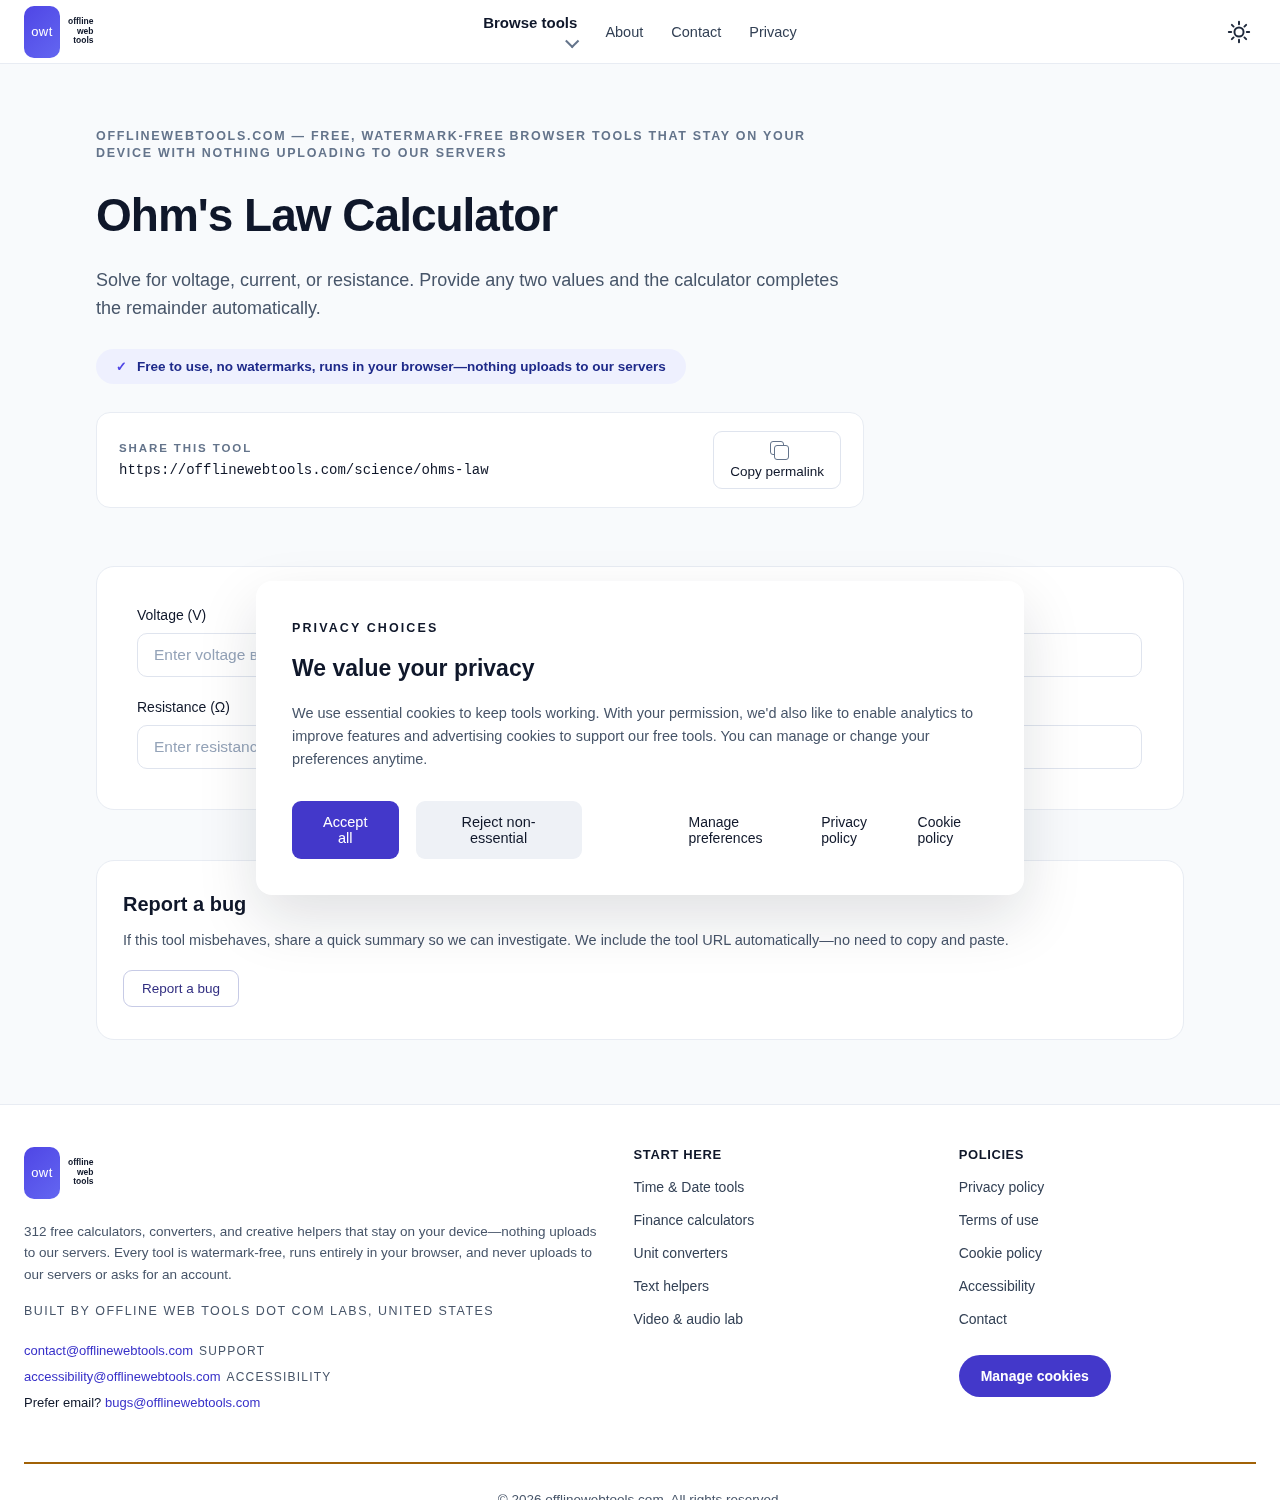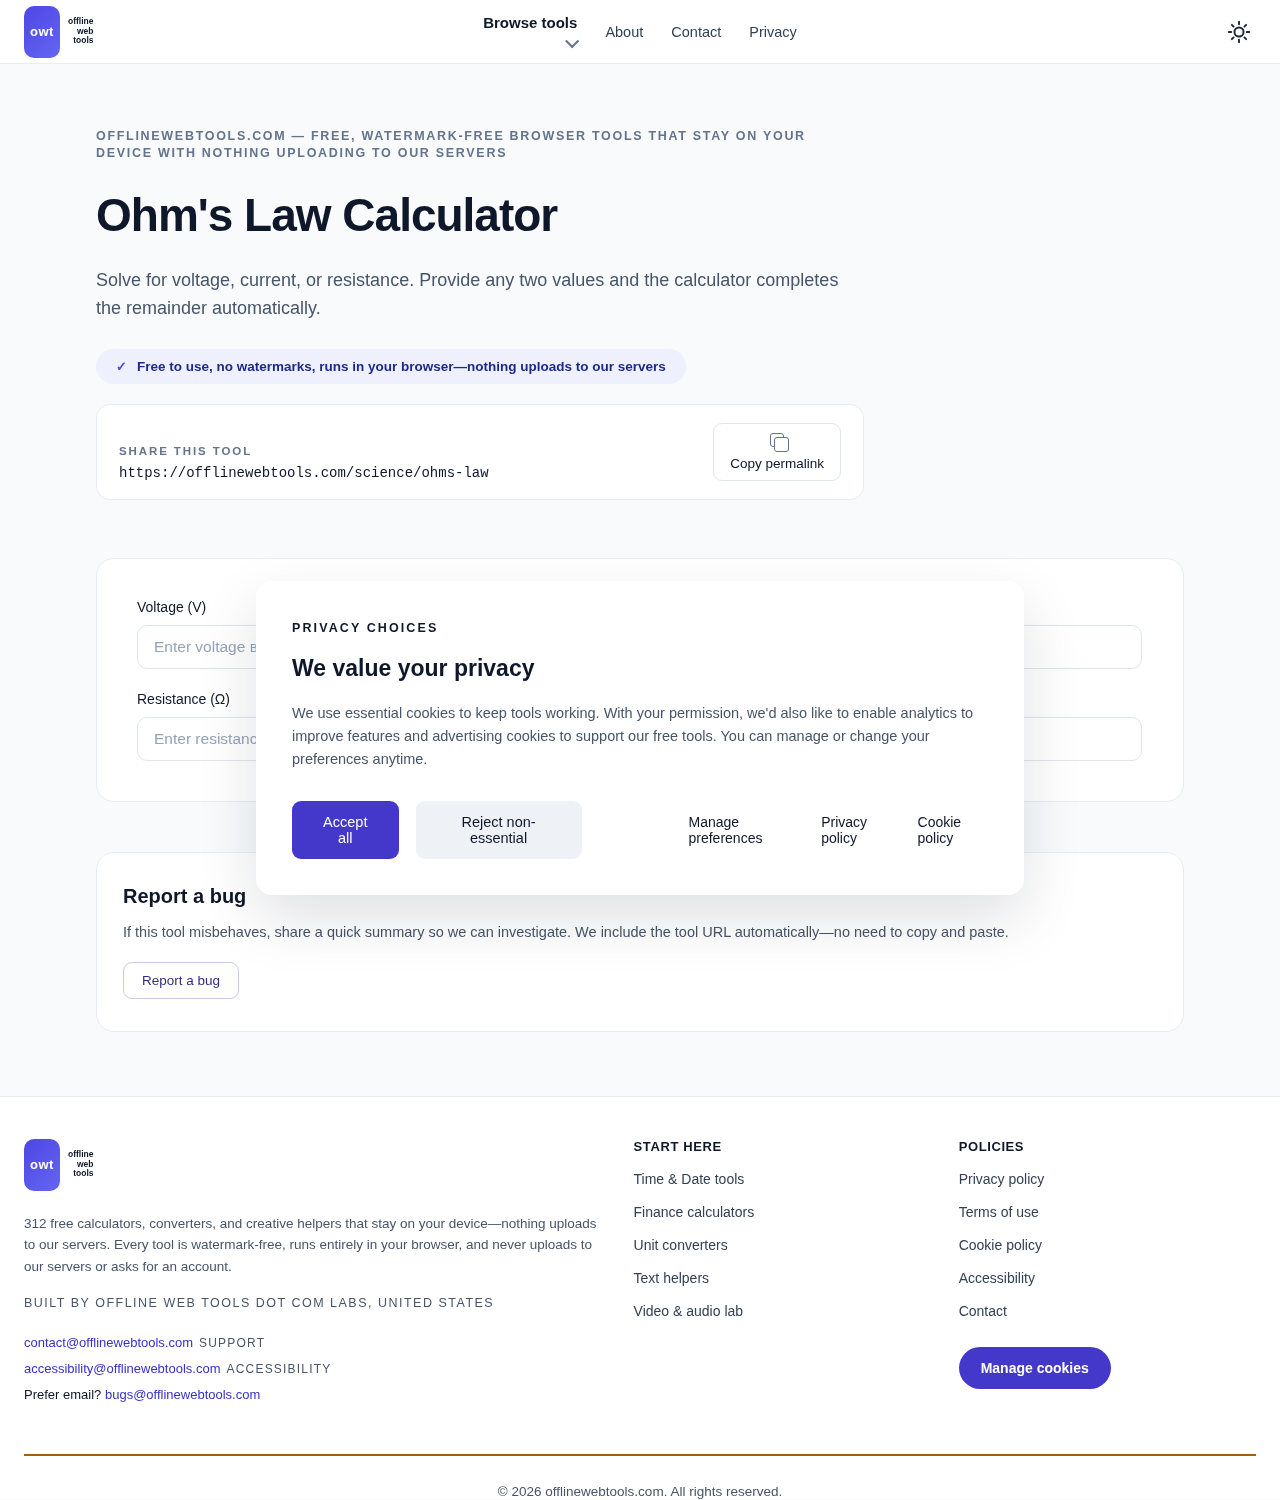--- a/index.html
+++ b/index.html
@@ -17,21 +17,21 @@
     border-bottom: 1px solid #e8ecf3;
     display: flex;
     align-items: center;
     padding: 0 24px;
     position: relative;
   }
   .brand { display: flex; align-items: center; gap: 8px; }
   .brand-mark {
     width: 36px; height: 52px; border-radius: 10px;
     background: linear-gradient(135deg, #4f46e5, #6366f1);
-    color: #fff; font-size: 13px; font-weight: bold;
+    color: #fff; font-size: 13px; font-weight: normal;
     display: flex; align-items: center; justify-content: center;
     letter-spacing: .5px;
   }
   .brand-text {
     font-size: 8.5px; line-height: 1.12; font-weight: bold; color: #0f172a; text-align: right;
   }
   .nav {
     position: absolute; left: 50%; transform: translateX(-50%);
     display: flex; align-items: center; gap: 28px;
   }
@@ -60,23 +60,23 @@
   }
   .pill {
     display: inline-flex; align-items: center; gap: 10px;
     margin-top: 26px;
     background: #eef0fe; color: #1e2a8a;
     border-radius: 999px; padding: 10px 20px;
     font-size: 13.5px; font-weight: bold;
   }
   .check { color: #4f46e5; font-size: 13px; }
   .share {
-    margin-top: 20px; max-width: 768px;
+    margin-top: 28px; max-width: 768px;
     background: #ffffff; border: 1px solid #e8ecf3; border-radius: 14px;
-    padding: 18px 22px; display: flex; align-items: flex-end; justify-content: space-between;
+    padding: 18px 22px; display: flex; align-items: center; justify-content: space-between;
   }
   .share-label {
     font-size: 11.5px; font-weight: bold; letter-spacing: 1.9px; color: #64748b;
   }
   .share-url {
     margin-top: 8px; font-family: "Liberation Mono", monospace; font-size: 14px; color: #0f172a;
   }
   .copy-btn {
     display: inline-flex; align-items: center; gap: 9px;
     border: 1px solid #dfe4ee; background: #fff; border-radius: 9px;

